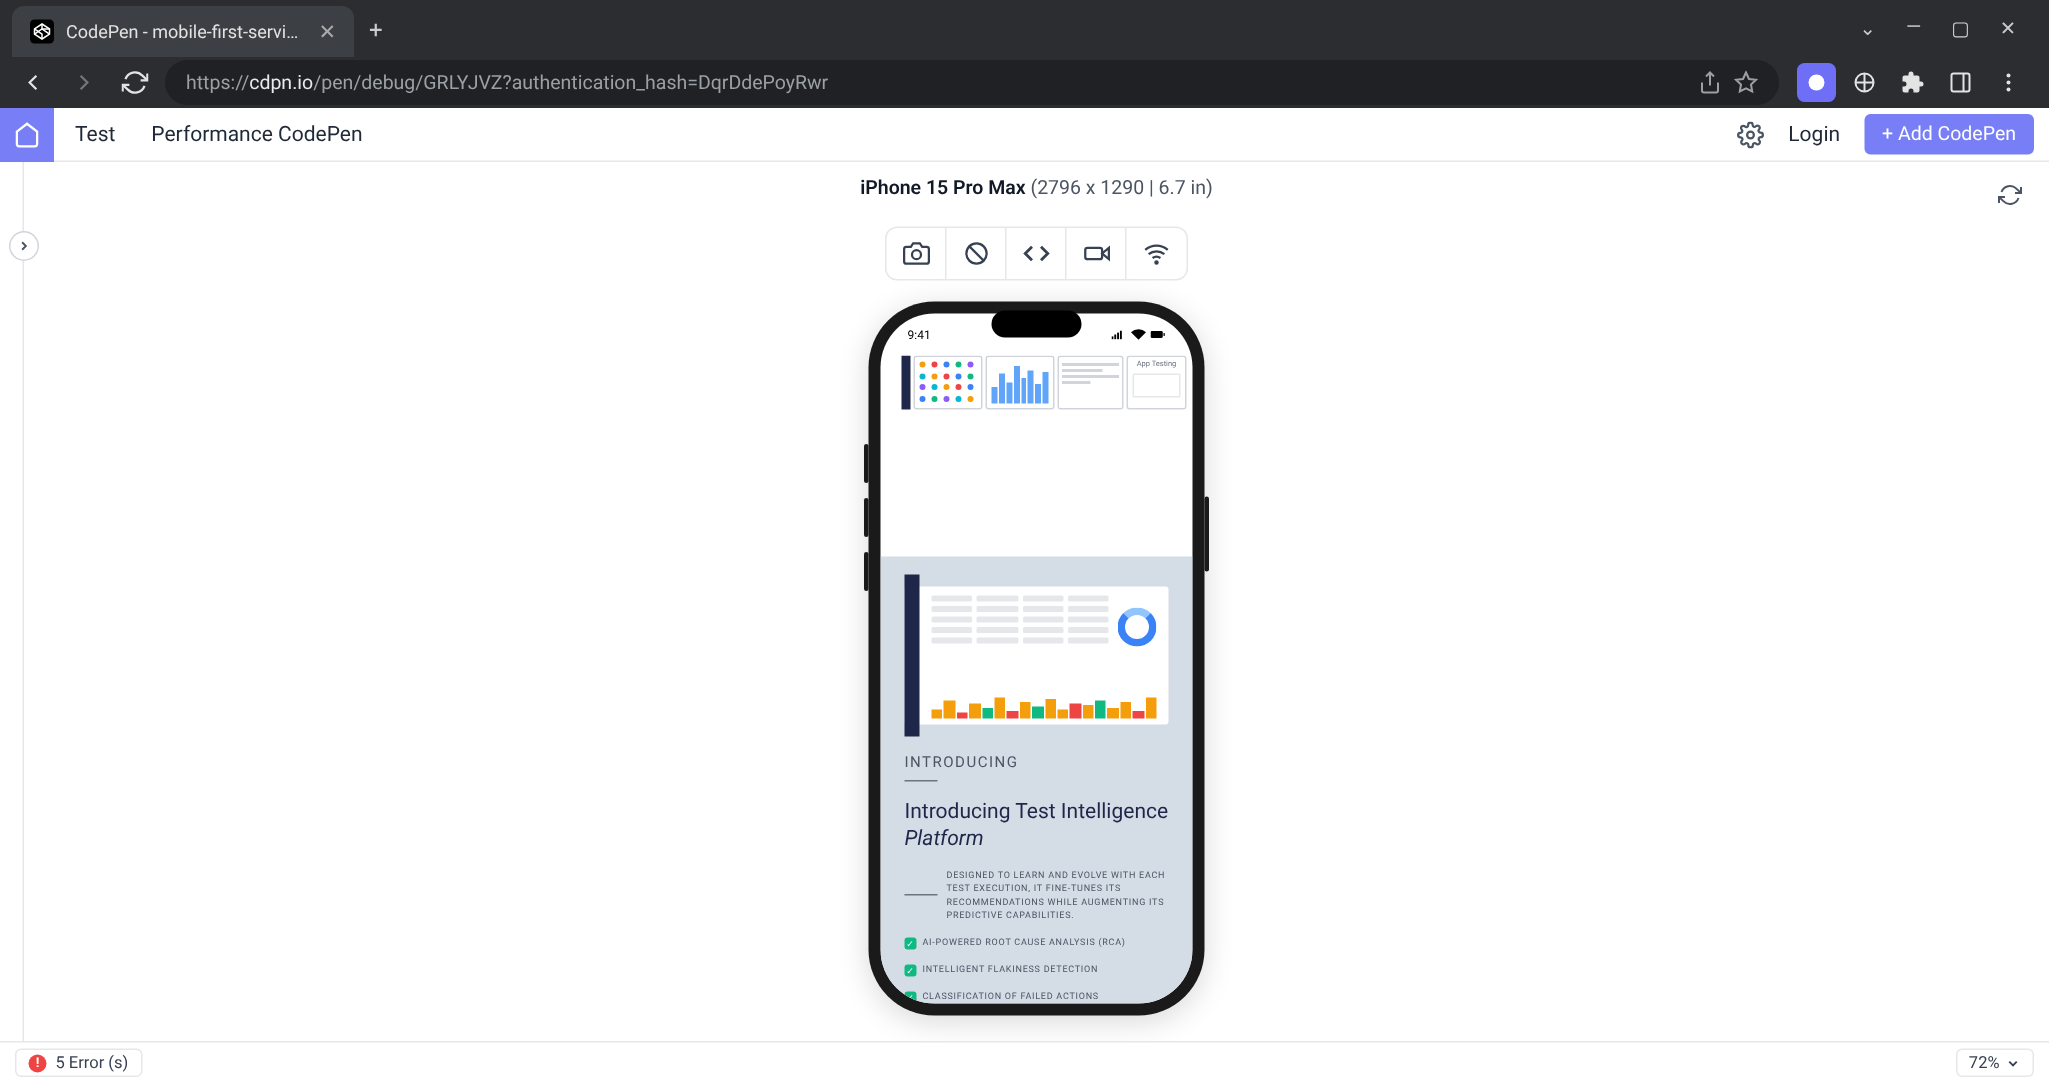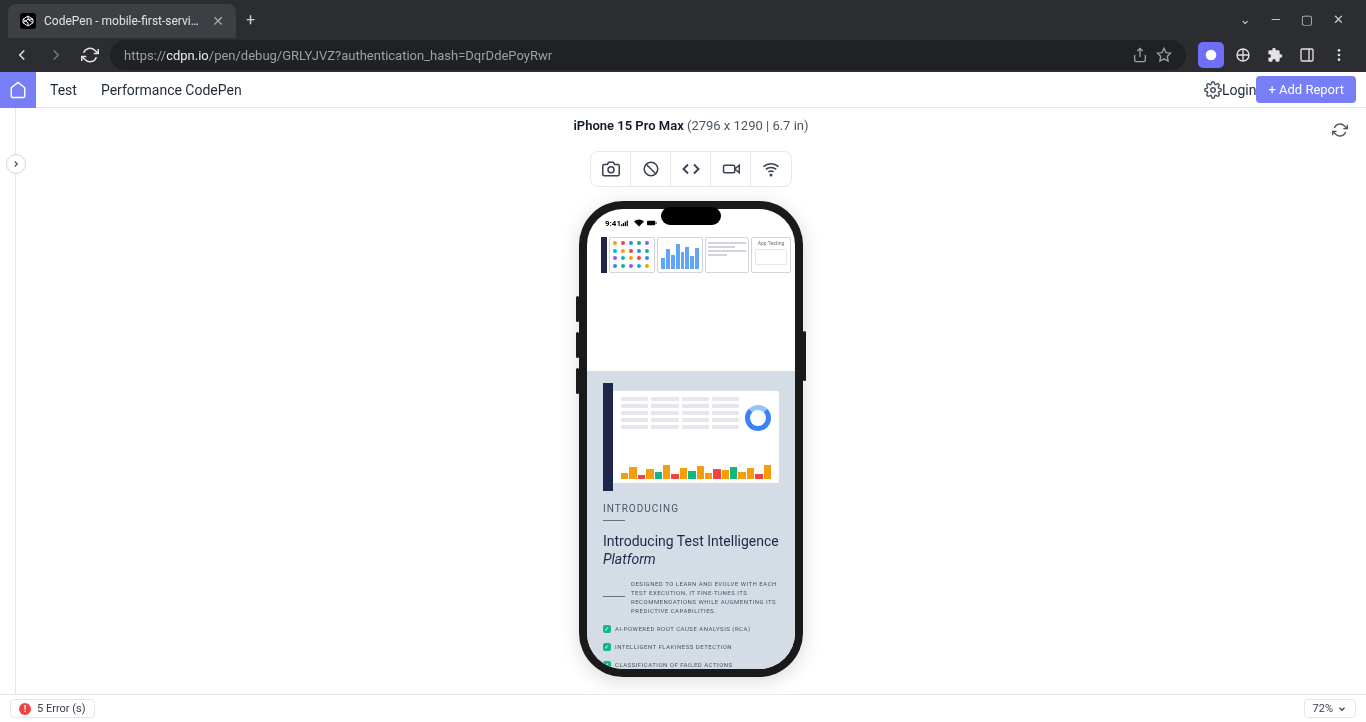--- a/index.html
+++ b/index.html
@@ -25,21 +25,21 @@
 .ext-icons{display:flex;gap:6px;padding:0 6px}
 .ext-icon{width:26px;height:26px;border-radius:5px;display:flex;align-items:center;justify-content:center;cursor:pointer}
 .ext-icon.blue{background:#6e6ef7}
 .ext-icon svg{width:16px;height:16px;color:#e3e3e3}
 .ext-icon.blue svg{color:#fff}
 .app-header{height:36px;border-bottom:1px solid #e5e7eb;display:flex;align-items:center}
 .home-btn{width:36px;height:36px;background:#787ff6;display:flex;align-items:center;justify-content:center;cursor:pointer}
 .home-btn svg{width:18px;height:18px;color:#fff}
 .header-links{display:flex;gap:24px;padding-left:14px;font-size:14px;color:#1f2937}
 .header-links span{cursor:pointer}
-.header-right{margin-left:auto;display:flex;align-items:center;padding-right:10px}
+.header-right{margin-left:auto;display:flex;align-items:center;gap:16px;padding-right:10px}
 .header-right svg{width:18px;height:18px;color:#4b5563;cursor:pointer}
 .login-link{font-size:14px;color:#1f2937;cursor:pointer}
 .add-devices{background:#787ff6;color:#fff;font-size:13px;padding:6px 12px;border-radius:4px;cursor:pointer}
 .content{position:relative;height:calc(722px - 72px - 36px - 28px);display:flex}
 .side-rail{width:16px;border-right:1px solid #e5e7eb;height:100%}
 .expand-toggle{position:absolute;left:6px;top:46px;width:20px;height:20px;border:1px solid #d1d5db;border-radius:50%;background:#fff;display:flex;align-items:center;justify-content:center;cursor:pointer;z-index:5}
 .expand-toggle svg{width:10px;height:10px;color:#4b5563}
 .main{flex:1;display:flex;flex-direction:column;align-items:center}
 .device-label{margin-top:10px;font-size:13px;color:#4b5563}
 .device-label b{color:#111827;font-weight:600}
@@ -48,21 +48,21 @@
 .toolbar{margin-top:18px;border:1px solid #e5e7eb;border-radius:8px;display:flex;height:36px}
 .tool{width:40px;display:flex;align-items:center;justify-content:center;cursor:pointer;border-right:1px solid #e5e7eb}
 .tool:last-child{border-right:none}
 .tool svg{width:18px;height:18px;color:#374151}
 .phone-frame{margin-top:14px;width:224px;height:476px;background:#1a1a1a;border-radius:44px;padding:8px;position:relative;box-shadow:0 4px 20px rgba(0,0,0,.15)}
 .phone-frame::before,.phone-frame::after{content:"";position:absolute;background:#1a1a1a;border-radius:2px}
 .phone-frame::before{left:-3px;top:95px;width:3px;height:26px;box-shadow:0 36px 0 #1a1a1a,0 72px 0 #1a1a1a}
 .phone-frame::after{right:-3px;top:130px;width:3px;height:50px}
 .phone-screen{width:100%;height:100%;background:#fff;border-radius:36px;overflow:hidden;position:relative}
 .notch{position:absolute;top:6px;left:50%;transform:translateX(-50%);width:60px;height:18px;background:#000;border-radius:10px;z-index:10}
-.status-bar{height:28px;display:flex;align-items:center;justify-content:flex-start;padding:0 18px;font-size:8px;font-weight:700;color:#000}
+.status-bar{height:28px;display:flex;align-items:center;justify-content:space-between;padding:0 18px;font-size:8px;font-weight:400;color:#000}
 .status-icons{display:flex;gap:3px;align-items:center}
 .status-icons svg{width:10px;height:8px}
 .phone-content{height:calc(100% - 28px);overflow:hidden}
 .hero-imgs{height:36px;display:flex;gap:2px;padding:0 4px 0 14px}
 .hero-bar{width:6px;background:#1e2749}
 .hero-card{flex:1;border:1px solid #d1d5db;border-radius:2px;background:#fff;position:relative;overflow:hidden}
 .hero-card.dots{display:grid;grid-template-columns:repeat(5,1fr);gap:2px;padding:3px}
 .hero-card.dots span{width:4px;height:4px;border-radius:50%}
 .hero-card.bars{display:flex;align-items:flex-end;gap:1px;padding:3px}
 .hero-card.bars span{flex:1;background:#60a5fa}
@@ -188,21 +188,21 @@
   <div class="header-links">
     <span>Test</span>
     <span>Performance CodePen</span>
   </div>
   <div class="header-right">
     <svg viewBox="0 0 24 24" fill="none" stroke="currentColor" stroke-width="2">
         <circle cx="12" cy="12" r="3"></circle>
         <path d="M19.4 15a1.65 1.65 0 00.33 1.82l.06.06a2 2 0 11-2.83 2.83l-.06-.06a1.65 1.65 0 00-1.82-.33 1.65 1.65 0 00-1 1.51V21a2 2 0 11-4 0v-.09a1.65 1.65 0 00-1-1.51 1.65 1.65 0 00-1.82.33l-.06.06a2 2 0 11-2.83-2.83l.06-.06a1.65 1.65 0 00.33-1.82 1.65 1.65 0 00-1.51-1H3a2 2 0 110-4h.09a1.65 1.65 0 001.51-1 1.65 1.65 0 00-.33-1.82l-.06-.06a2 2 0 112.83-2.83l.06.06a1.65 1.65 0 001.82.33h0a1.65 1.65 0 001-1.51V3a2 2 0 114 0v.09a1.65 1.65 0 001 1.51 1.65 1.65 0 001.82-.33l.06-.06a2 2 0 112.83 2.83l-.06.06a1.65 1.65 0 00-.33 1.82v0a1.65 1.65 0 001.51 1H21a2 2 0 110 4h-.09a1.65 1.65 0 00-1.51 1z"></path>
       </svg>
     <span class="login-link">Login</span>
-    <span class="add-devices">+ Add Report</span>
+    <span class="add-devices">+ Add CodePen</span>
   </div>
 </div>
 
 <div class="content">
   <div class="side-rail"></div>
   <div class="expand-toggle">
     <svg viewBox="0 0 24 24" fill="none" stroke="currentColor" stroke-width="3">
         <polyline points="9 18 15 12 9 6"></polyline>
       </svg>
   </div>

